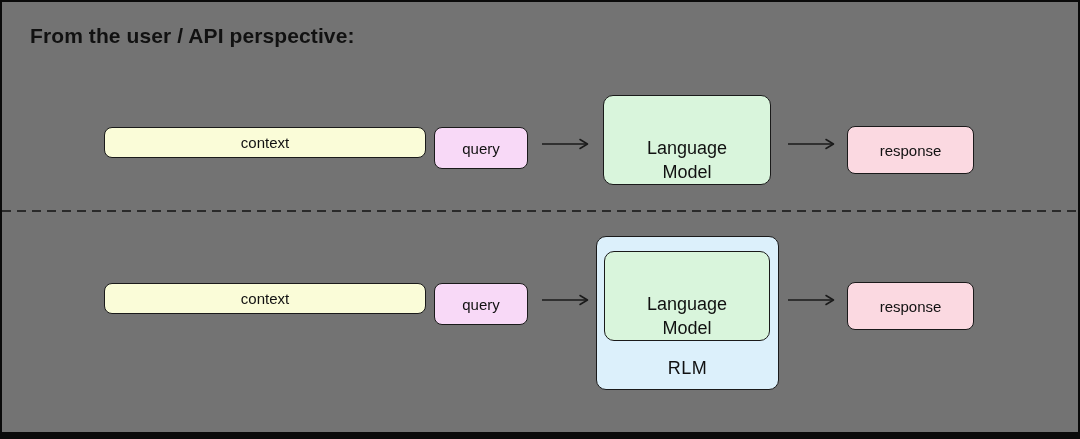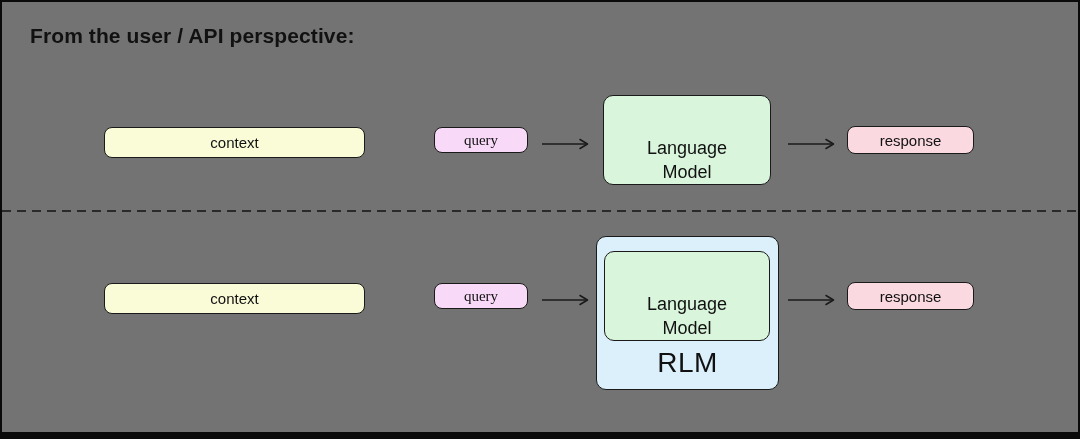--- a/index.html
+++ b/index.html
@@ -30,23 +30,23 @@
   .box {
     position: absolute;
     box-sizing: border-box;
     border: 1.5px solid #1a1a1a;
     border-radius: 8px;
     display: flex;
     align-items: center;
     justify-content: center;
     font-size: 15px;
   }
-  .context-box { background: var(--context-fill); left: 102px; width: 261px; height: 31px; }
-  .query-box   { background: var(--query-fill);   left: 432px; width: 94px;  height: 26px; font-family: Liberation Serif, serif; }
-  .response-box{ background: var(--response-fill);left: 845px; width: 127px; height: 28px; }
+  .context-box { background: var(--context-fill); left: 102px; width: 322px; height: 31px; }
+  .query-box   { background: var(--query-fill);   left: 432px; width: 94px;  height: 42px; }
+  .response-box{ background: var(--response-fill);left: 845px; width: 127px; height: 48px; }
   .row1 .context-box, .row1 .query-box { top: 125px; }
   .row1 .response-box { top: 124px; }
   .row2 .context-box, .row2 .query-box { top: 281px; }
   .row2 .response-box { top: 280px; }
 
   .lm-box {
     background: var(--lm-fill);
     border-radius: 10px;
     font-size: 18px;
     line-height: 1.3;
@@ -66,21 +66,21 @@
   }
   .rlm-box .lm-box {
     left: 7px; top: 14px;
     width: 166px; height: 90px;
   }
   .rlm-label {
     position: absolute;
     left: 0; right: 0;
     bottom: 10px;
     text-align: center;
-    font-size: 28px;
+    font-size: 18px;
     letter-spacing: 0.5px;
   }
   .lm-label {
     display: inline-block;
     width: 110px;
     text-align: center;
   }
   .arrow {
     position: absolute;
     width: 50px;

